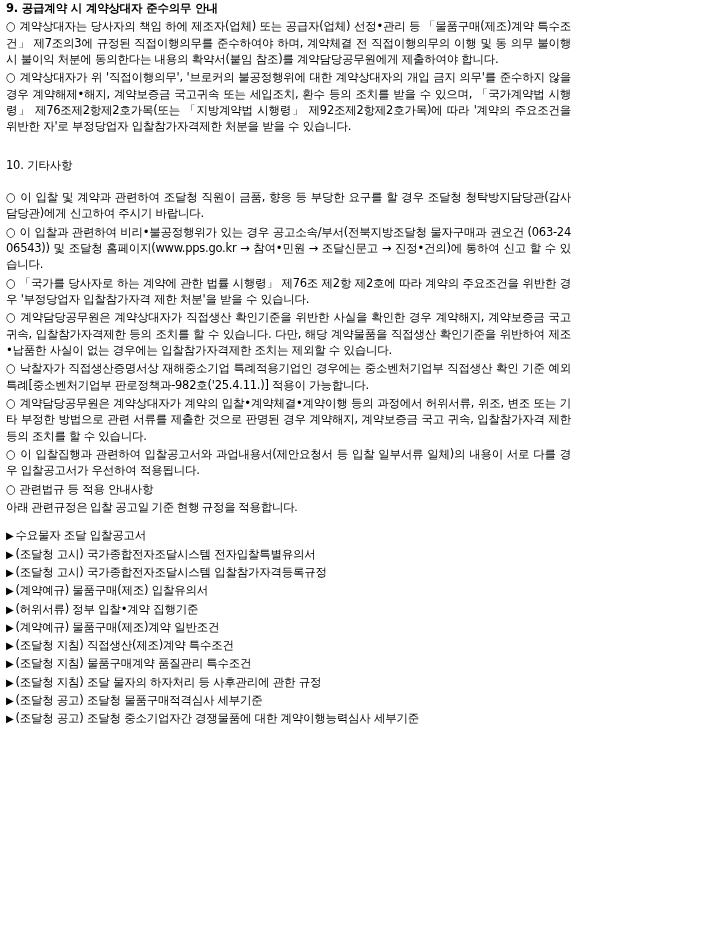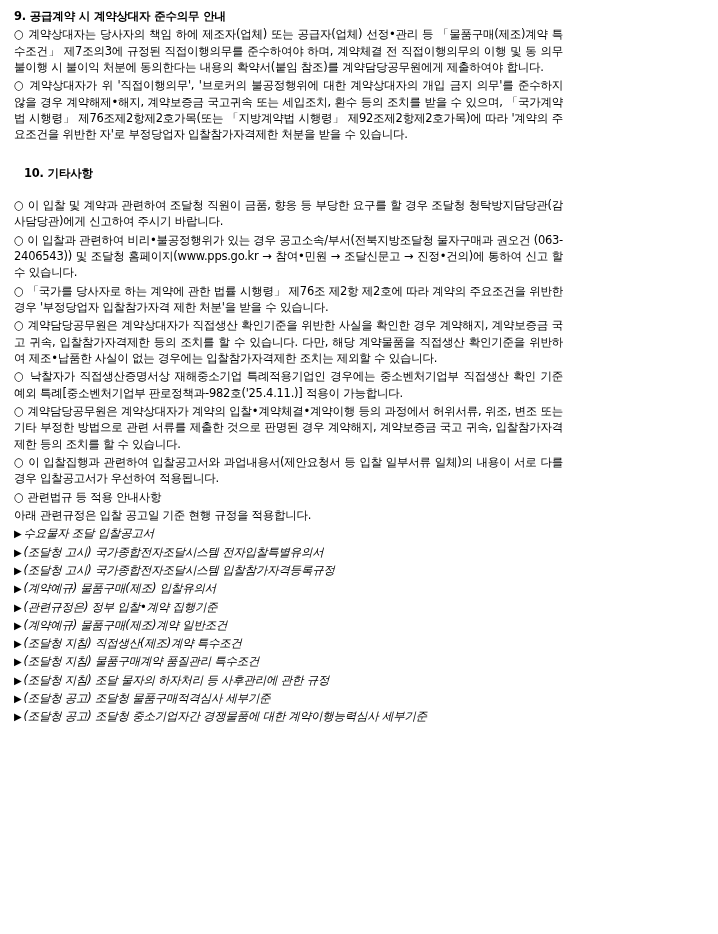--- a/index.html
+++ b/index.html
@@ -11,60 +11,60 @@
     width: 718px;
     min-height: 934px;
     font-family: "DejaVu Sans", "Liberation Sans", sans-serif;
     font-size: 11.5px;
     color: #000000;
     line-height: 1.42;
     -webkit-font-smoothing: none;
   }
   .page {
     width: 586px;
-    padding: 8px;
+    padding: 0;
     box-sizing: border-box;
   }
   .sec-title {
     font-weight: bold;
     font-size: 11.5px;
     margin: 0 0 2px 6px;
     letter-spacing: -0.2px;
   }
   .para {
     margin: 0 15px 2px 6px;
     text-align: justify;
     text-justify: inter-character;
     letter-spacing: -0.25px;
     word-break: break-all;
   }
   .gap-md { height: 14px; }
   .gap-lg { height: 20px; }
   .numbered {
-    font-weight: bold;
-    margin: 0 0 2px 16px;
+    font-weight: normal;
+    margin: 0 0 2px 6px;
     letter-spacing: -0.2px;
   }
   .arrow-list {
     margin: 0;
     padding: 0;
     list-style: none;
   }
   .arrow-item {
     margin: 0 4px 2px 6px;
     letter-spacing: -0.25px;
-    font-style: italic;
   }
   .arrow-item .tri {
     font-size: 10px;
     margin-right: 2px;
   }
   .plain-line {
-    margin: 0 4px 2px 6px;
+    margin: 0 4px 12px 6px;
     letter-spacing: -0.25px;
+    font-family: Liberation Serif, serif;
   }
 </style>
 </head>
 <body>
 
 <div class="page">
 
   <div class="sec-title">9. 공급계약 시 계약상대자 준수의무 안내</div>
 
   <div class="para">○ 계약상대자는 당사자의 책임 하에 제조자(업체) 또는 공급자(업체) 선정•관리 등 「물품구매(제조)계약 특수조건」 제7조의3에 규정된 직접이행의무를 준수하여야 하며, 계약체결 전 직접이행의무의 이행 및 동 의무 불이행 시 불이익 처분에 동의한다는 내용의 확약서(붙임 참조)를 계약담당공무원에게 제출하여야 합니다.</div>
@@ -85,21 +85,21 @@
   <div class="para">○ 이 입찰집행과 관련하여 입찰공고서와 과업내용서(제안요청서 등 입찰 일부서류 일체)의 내용이 서로 다를 경우 입찰공고서가 우선하여 적용됩니다.</div>
   <div class="para">○ 관련법규 등 적용 안내사항</div>
 
   <div class="plain-line">아래 관련규정은 입찰 공고일 기준 현행 규정을 적용합니다.</div>
 
   <ul class="arrow-list">
     <li class="arrow-item"><span class="tri">▶</span><span>수요물자 조달 입찰공고서</span></li>
     <li class="arrow-item"><span class="tri">▶</span><span>(조달청 고시) 국가종합전자조달시스템 전자입찰특별유의서</span></li>
     <li class="arrow-item"><span class="tri">▶</span><span>(조달청 고시) 국가종합전자조달시스템 입찰참가자격등록규정</span></li>
     <li class="arrow-item"><span class="tri">▶</span><span>(계약예규) 물품구매(제조) 입찰유의서</span></li>
-    <li class="arrow-item"><span class="tri">▶</span><span>(관련규정은) 정부 입찰•계약 집행기준</span></li>
+    <li class="arrow-item"><span class="tri">▶</span><span>(허위서류) 정부 입찰•계약 집행기준</span></li>
     <li class="arrow-item"><span class="tri">▶</span><span>(계약예규) 물품구매(제조)계약 일반조건</span></li>
     <li class="arrow-item"><span class="tri">▶</span><span>(조달청 지침) 직접생산(제조)계약 특수조건</span></li>
     <li class="arrow-item"><span class="tri">▶</span><span>(조달청 지침) 물품구매계약 품질관리 특수조건</span></li>
     <li class="arrow-item"><span class="tri">▶</span><span>(조달청 지침) 조달 물자의 하자처리 등 사후관리에 관한 규정</span></li>
     <li class="arrow-item"><span class="tri">▶</span><span>(조달청 공고) 조달청 물품구매적격심사 세부기준</span></li>
     <li class="arrow-item"><span class="tri">▶</span><span>(조달청 공고) 조달청 중소기업자간 경쟁물품에 대한 계약이행능력심사 세부기준</span></li>
   </ul>
 
 </div>
 

